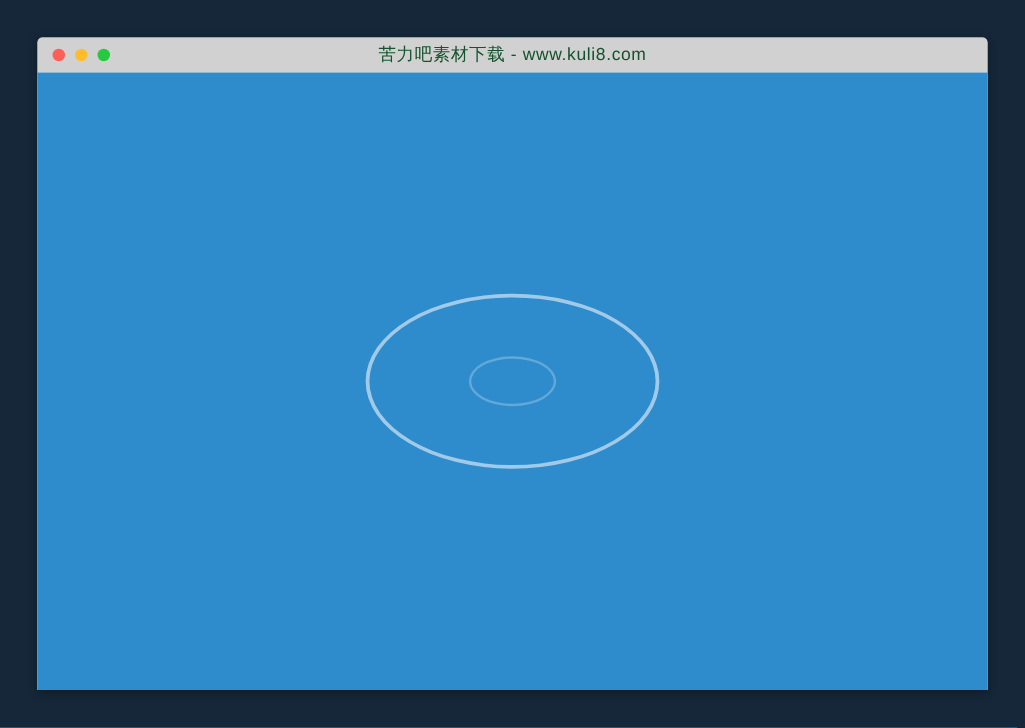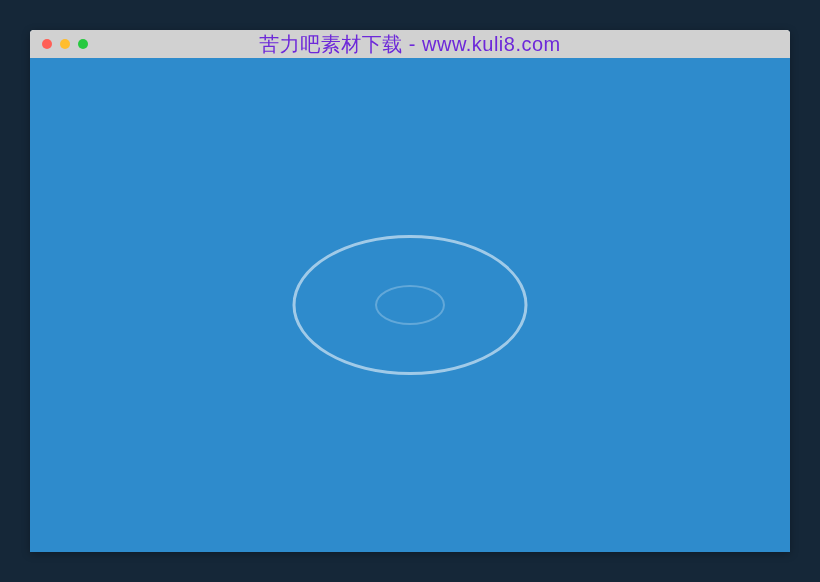--- a/index.html
+++ b/index.html
@@ -41,22 +41,22 @@
       height: 10px;
       border-radius: 50%;
     }
     .light.red { background: #ff5f56; }
     .light.yellow { background: #ffbd2e; }
     .light.green { background: #27c93f; }
     .title {
       position: absolute;
       left: 50%;
       transform: translateX(-50%);
-      font-size: 20px;
-      color: #6d28d9;
+      font-size: 14px;
+      color: #14532d;
       letter-spacing: 0.5px;
     }
     .content {
       width: 100%;
       height: calc(100% - 28px);
       background: #2e8bcc;
       position: relative;
       display: flex;
       align-items: center;
       justify-content: center;

